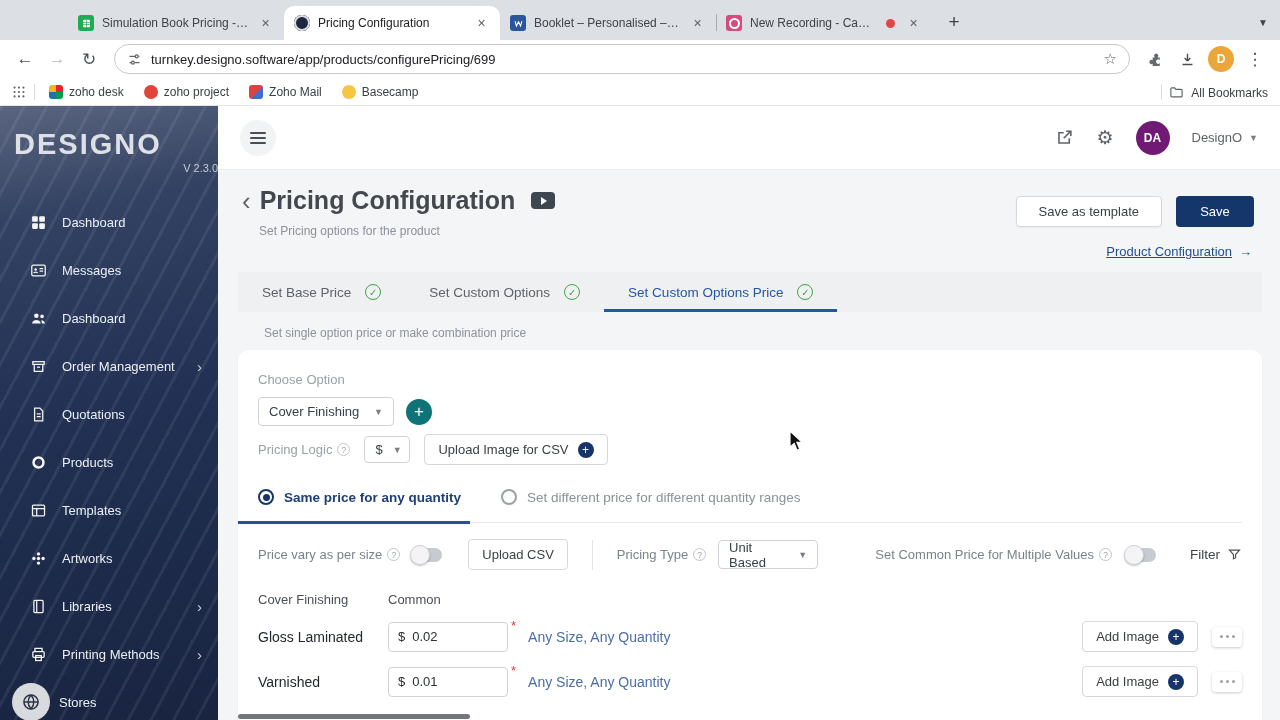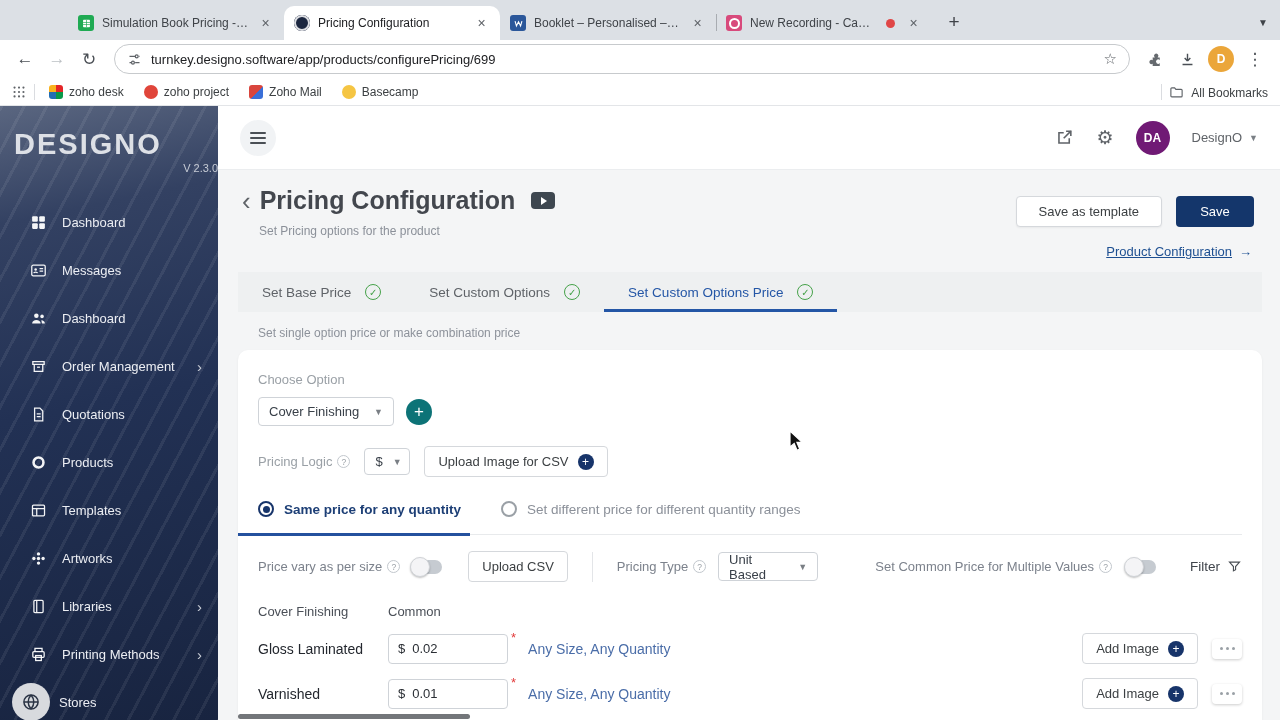--- a/index.html
+++ b/index.html
@@ -95,39 +95,39 @@
   .pc-link { position:absolute; top:74px; right:28px; font-size:13px; color:#1d4f91; display:flex; align-items:center;
              gap:7px; cursor:pointer; }
   .pc-link .txt { text-decoration:underline; }
 
   .steps { position:absolute; top:102px; left:20px; right:18px; height:40px; background:#eef0f1; display:flex; align-items:stretch; }
   .step { display:flex; align-items:center; gap:14px; padding:0 24px; font-size:13.5px; color:#5f6368; cursor:pointer; }
   .step.active { color:#2456a6; box-shadow:inset 0 -3px 0 0 #2456a6; }
   .check { width:16px; height:16px; border:1.5px solid #46a24a; border-radius:50%; color:#46a24a; font-size:10px;
            display:flex; align-items:center; justify-content:center; flex:none; }
 
-  .step-desc { position:absolute; top:156px; left:40px; font-size:12px; color:#8d929b; }
+  .step-desc { position:absolute; top:156px; left:46px; font-size:12px; color:#8d929b; }
 
   .card { position:absolute; top:180px; left:20px; right:18px; bottom:0; background:#fff; border-radius:10px 10px 0 0;
           padding:22px 20px 0 20px; box-shadow:0 1px 3px rgba(0,0,0,.05); }
   .flabel { font-size:13px; color:#9aa0a6; display:flex; align-items:center; }
   .info { width:13px; height:13px; border:1px solid #c2c7cd; border-radius:50%; color:#9aa0a6; font-size:8.5px;
           display:inline-flex; align-items:center; justify-content:center; margin-left:5px; flex:none; cursor:pointer; }
   .option-row { display:flex; align-items:center; gap:12px; margin-top:10px; }
   .select { height:29px; border:1px solid #cfd3d8; border-radius:4px; background:#fff; display:inline-flex;
             align-items:center; padding:0 10px; font-size:13px; color:#394049; cursor:pointer; }
   .select .caret { margin-left:auto; padding-left:10px; }
   .option-select { width:136px; }
   .currency-select { width:46px; height:27px; }
   .pt-select { width:100px; margin-left:12px; }
   .plus-teal { width:26px; height:26px; border-radius:50%; background:#0d7377; color:#fff; font-size:17px; line-height:1;
                display:flex; align-items:center; justify-content:center; cursor:pointer; }
   .plus-navy { width:16px; height:16px; border-radius:50%; background:#17346a; color:#fff; font-size:12px; line-height:1;
                display:flex; align-items:center; justify-content:center; flex:none; }
-  .logic-row { display:flex; align-items:center; gap:14px; margin-top:20px; }
+  .logic-row { display:flex; align-items:center; gap:14px; margin-top:8px; }
   .btn-outline { height:31px; border:1px solid #d5d8dc; border-radius:4px; background:#fff; font-size:13px; color:#3c4043;
                  display:inline-flex; align-items:center; gap:9px; padding:0 13px; cursor:pointer; }
   .radio-row { display:flex; align-items:center; margin-top:24px; padding-bottom:17px; border-bottom:1px solid #e8eaec; position:relative; }
   .radio-ind { position:absolute; left:-20px; bottom:-2px; width:232px; height:3px; background:#24519e; }
   .radio-opt { display:flex; align-items:center; gap:10px; cursor:pointer; }
   .radio-opt.second { margin-left:40px; }
   .radio { width:16px; height:16px; border:2px solid #9aa0a6; border-radius:50%; position:relative; flex:none; }
   .radio.selected { border-color:#17346a; }
   .radio.selected::after { content:""; position:absolute; inset:2.5px; background:#17346a; border-radius:50%; }
   .radio-label.sel { color:#1d3f76; font-size:13.5px; font-weight:600; }

